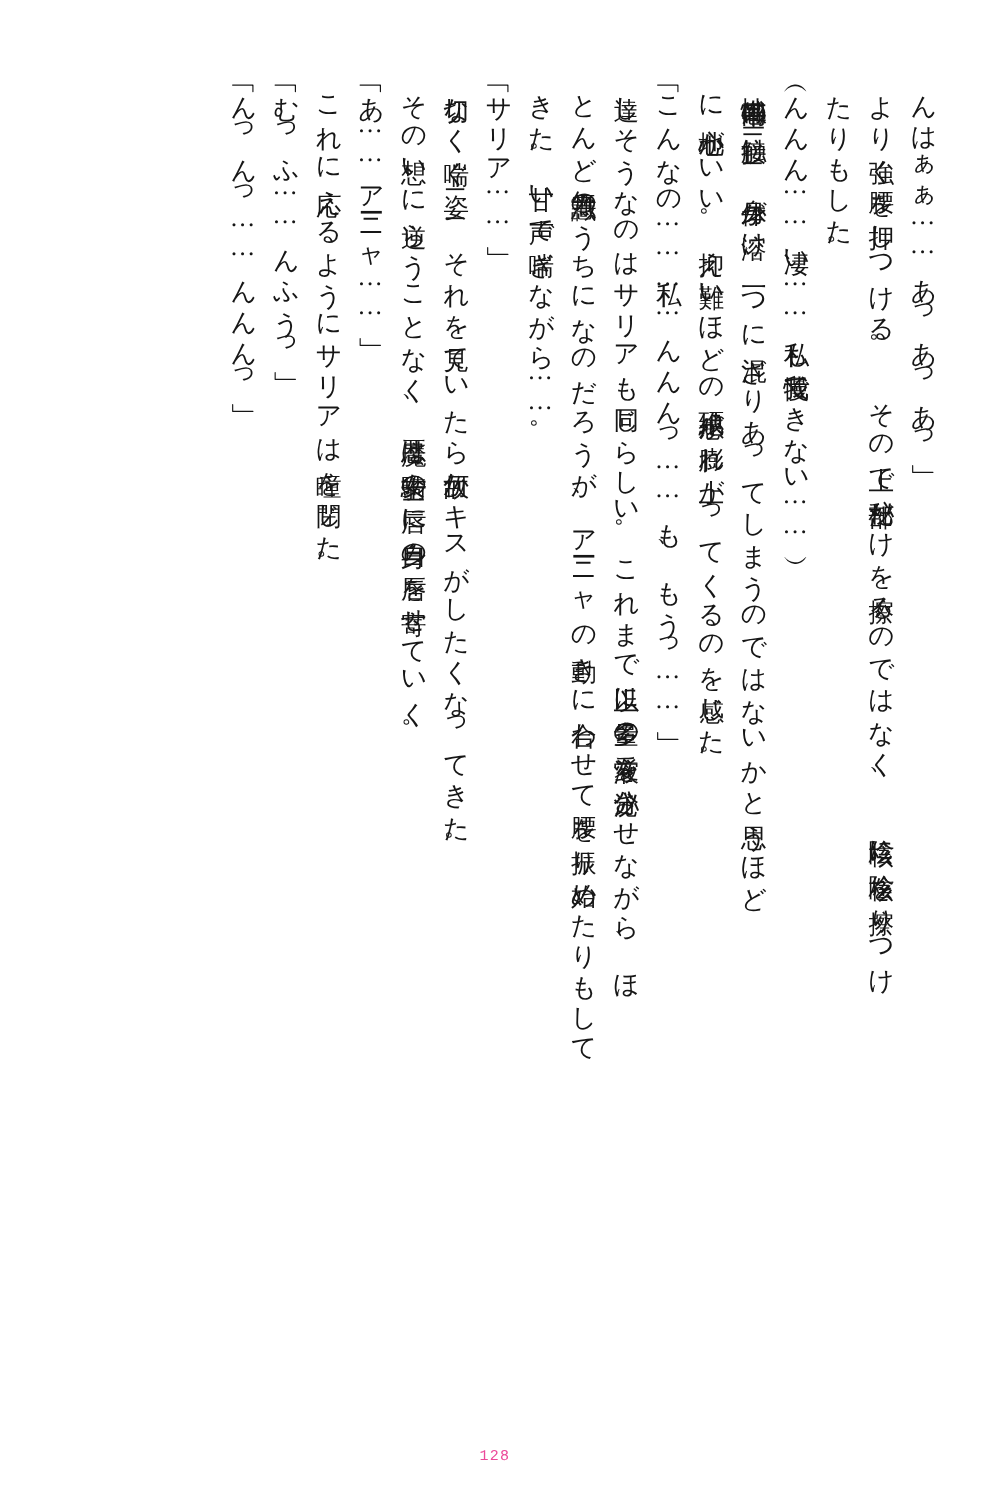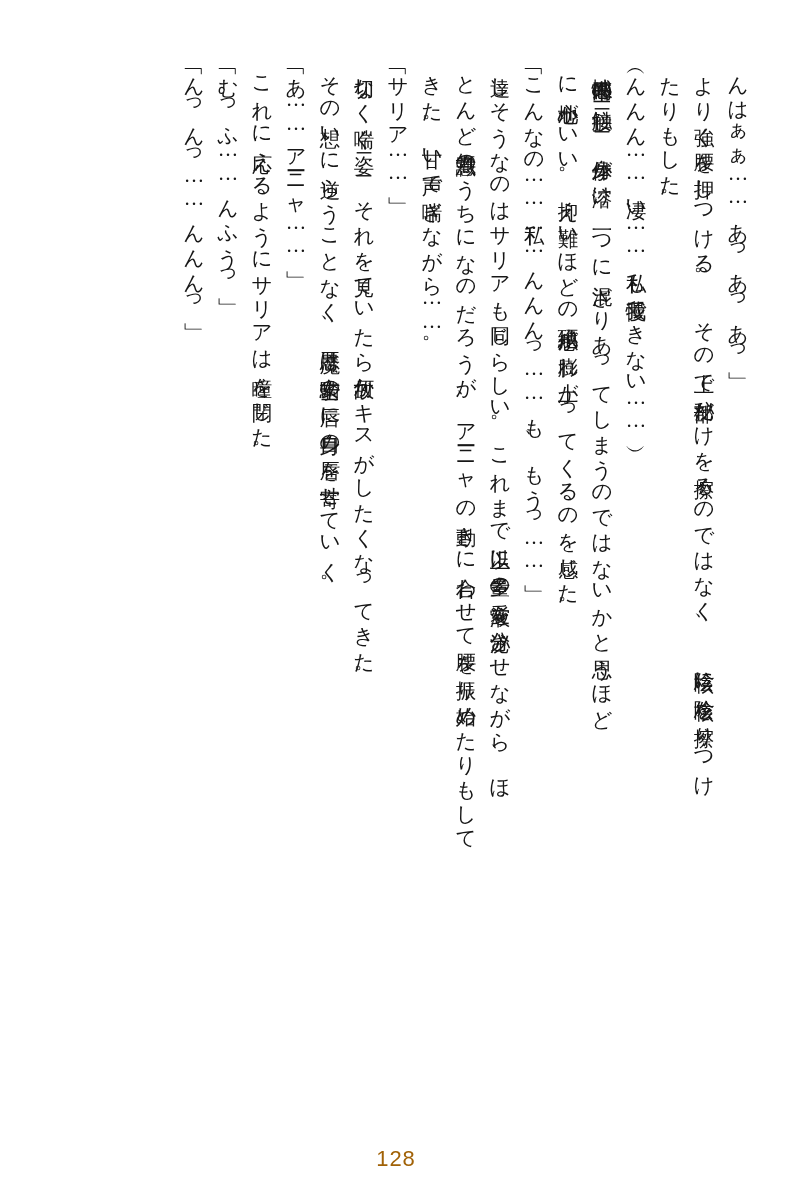--- a/index.html
+++ b/index.html
@@ -61,23 +61,23 @@
   .line.indent {
     padding-top: 0px;
   }
 
   .page-number {
     position: absolute;
     bottom: 28px;
     left: 0;
     width: 792px;
     text-align: center;
-    font-size: 22px;
-    font-family: Liberation Sans, sans-serif;
-    color: #a16207;
+    font-size: 12px;
+    font-family: Liberation Mono, monospace;
+    color: #ec4899;
     letter-spacing: 1px;
   }
 </style>
 </head>
 <body>
 
 <div class="page">
 
   <div class="text-block">
     <div class="line">んはぁぁ……あっあっあっ」</div>

